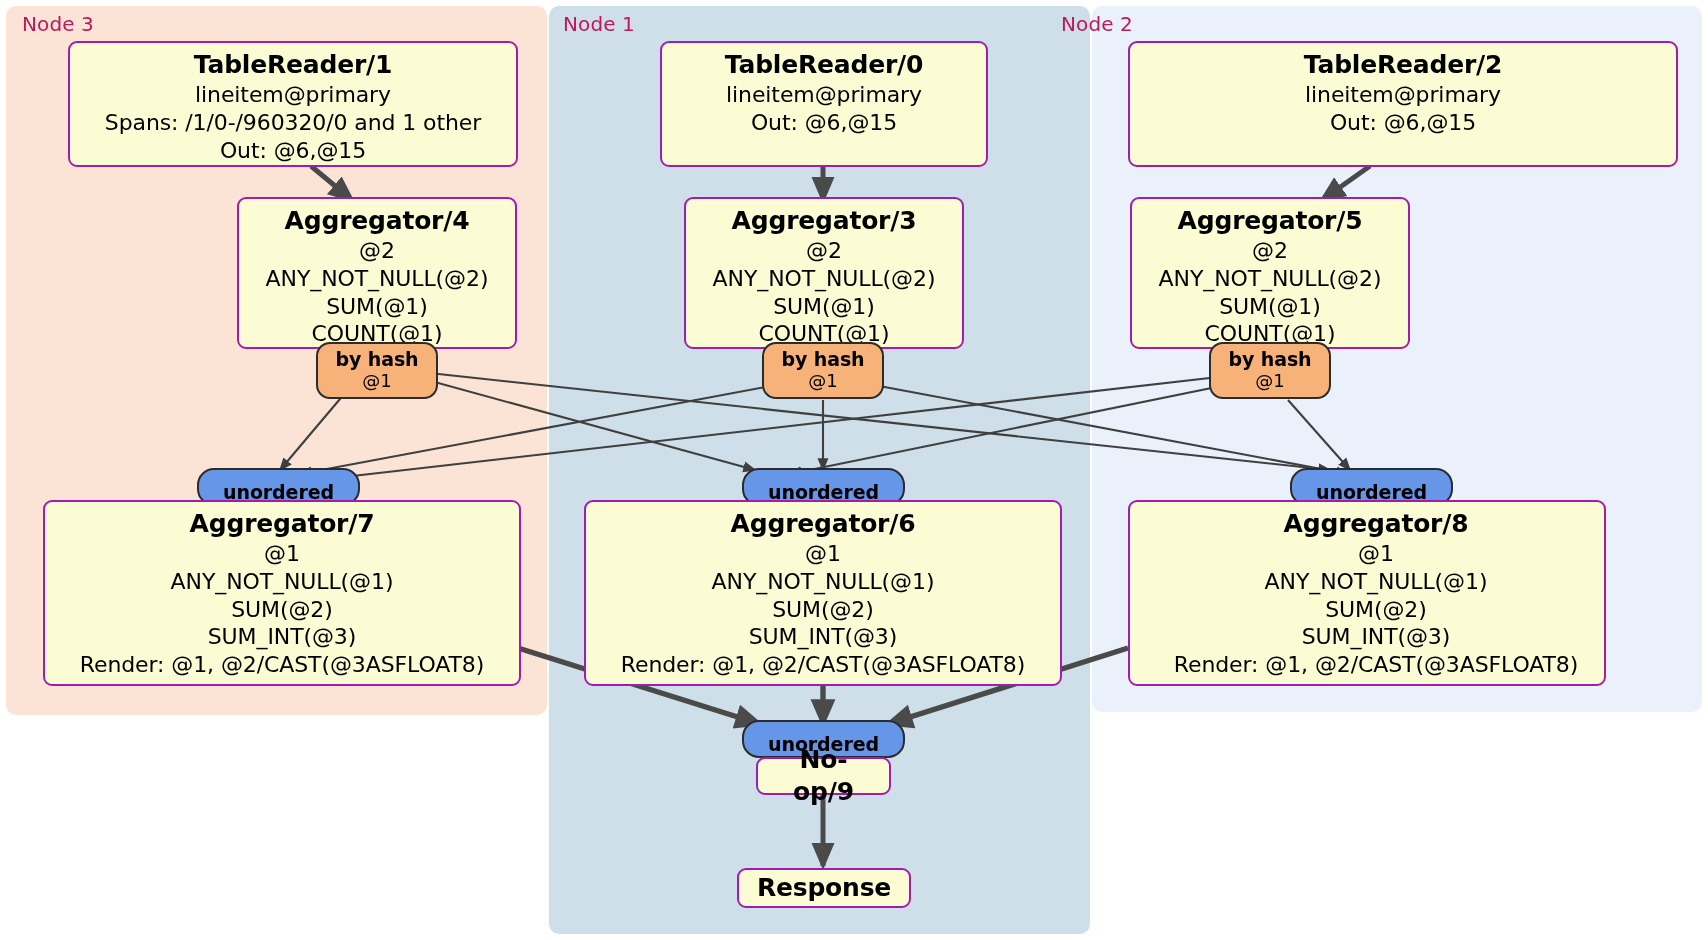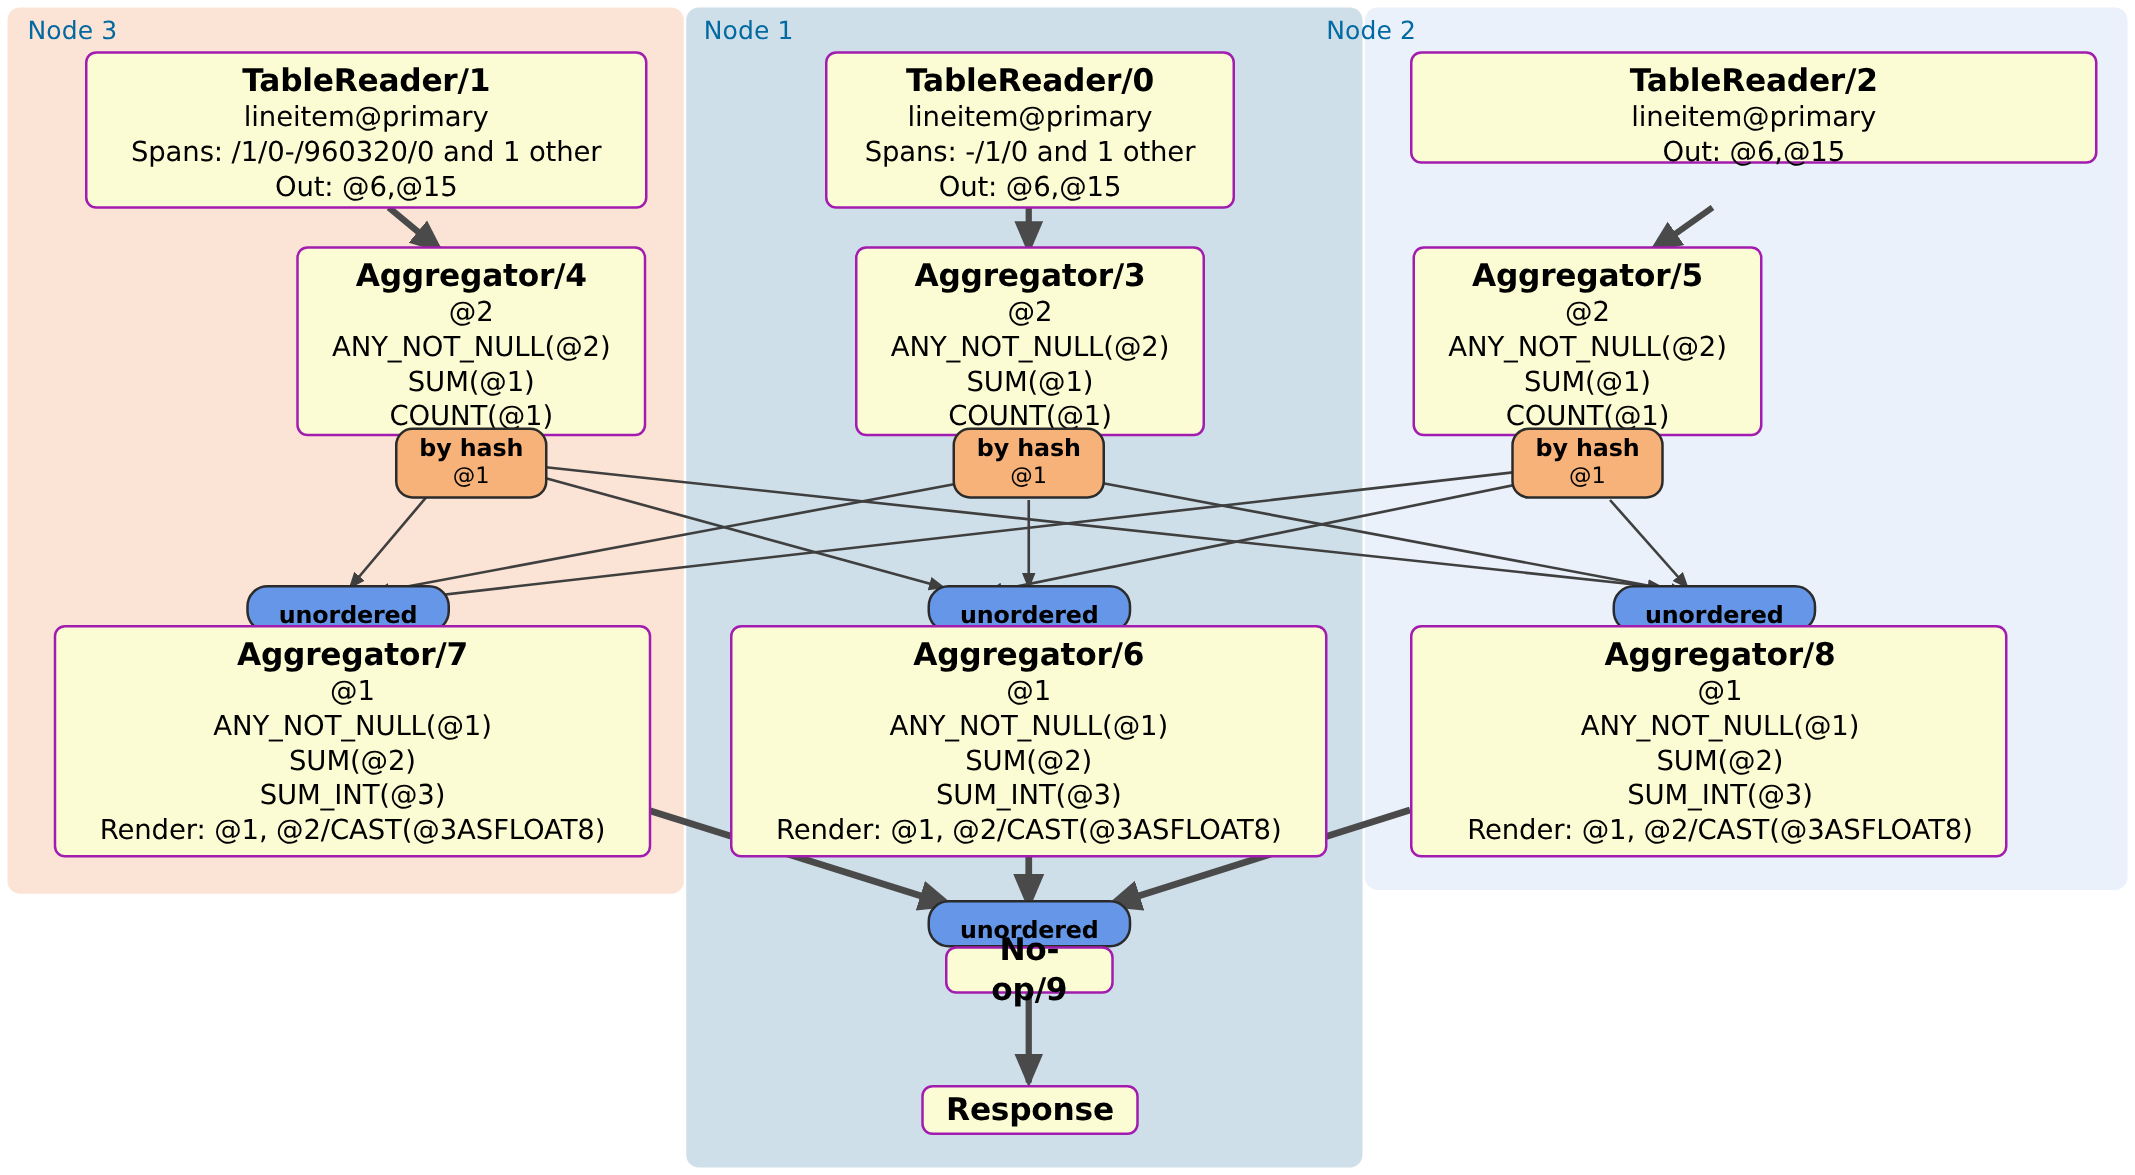--- a/index.html
+++ b/index.html
@@ -23,21 +23,21 @@
 
   
   .node-region {
     position: absolute;
     border-radius: 10px;
     box-sizing: border-box;
   }
   .node-label {
     position: absolute;
     font-size: 20px;
-    color: #0369a1;
+    color: #be185d;
     white-space: nowrap;
     letter-spacing: 0.1px;
   }
 
   
   .proc {
     position: absolute;
     box-sizing: border-box;
     background: #fcfcd4;
     border: 2px solid #a21caf;
@@ -173,25 +173,24 @@
   <div class="proc" style="left:68px; top:41px; width:450px; height:126px;">
     <span class="title">TableReader/1</span>
     <span class="line">lineitem@primary</span>
     <span class="line">Spans: /1/0-/960320/0 and 1 other</span>
     <span class="line">Out: @6,@15</span>
   </div>
 
   <div class="proc" style="left:660px; top:41px; width:328px; height:126px;">
     <span class="title">TableReader/0</span>
     <span class="line">lineitem@primary</span>
-    <span class="line">Spans: -/1/0 and 1 other</span>
     <span class="line">Out: @6,@15</span>
   </div>
 
-  <div class="proc" style="left:1128px; top:41px; width:550px; height:90px;">
+  <div class="proc" style="left:1128px; top:41px; width:550px; height:126px;">
     <span class="title">TableReader/2</span>
     <span class="line">lineitem@primary</span>
     <span class="line">Out: @6,@15</span>
   </div>
 
   <div class="proc" style="left:237px; top:197px; width:280px; height:152px;">
     <span class="title">Aggregator/4</span>
     <span class="line">@2</span>
     <span class="line">ANY_NOT_NULL(@2)</span>
     <span class="line">SUM(@1)</span>

